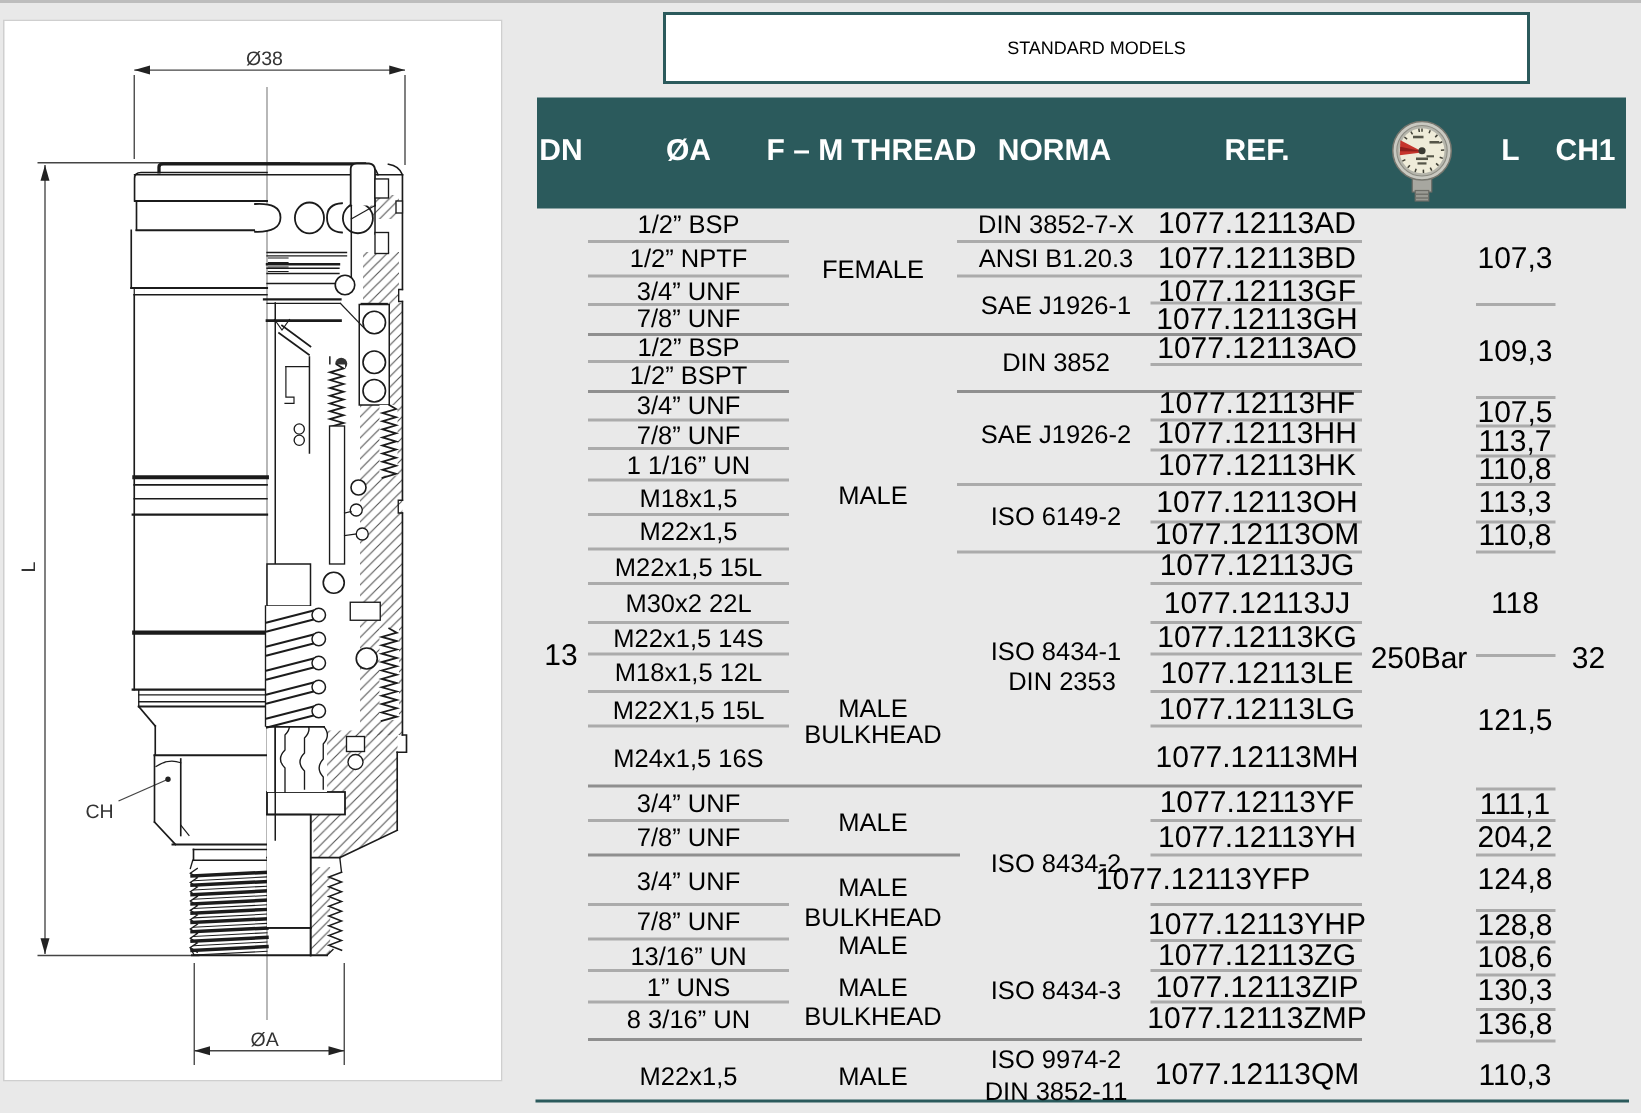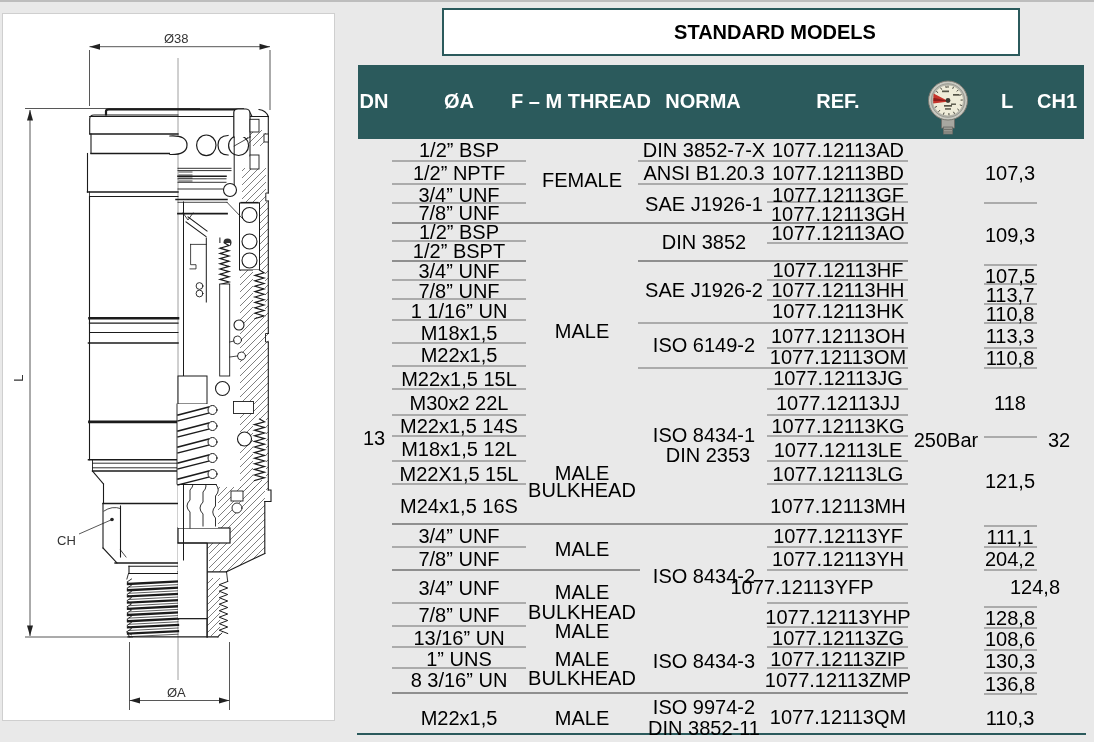--- a/index.html
+++ b/index.html
@@ -1,26 +1,26 @@
 <!DOCTYPE html>
 <html><head><meta charset="utf-8"><style>
 html,body{margin:0;padding:0}
 body{width:1094px;height:742px;position:relative;background:#e9e9e9;overflow:hidden;
 font-family:"Liberation Sans",sans-serif;}
 .abs{position:absolute}
 .txt{position:absolute;transform:translate(-50%,-50%);white-space:nowrap;color:#000}
-.t13{font-size:20px}
+.t13{font-size:17px}
 .t15{font-size:20px}
 .hd{font-size:20px;font-weight:bold;color:#fff}
 .ln{position:absolute}
 </style></head><body>
 <div class="abs" style="left:0;top:0;width:1094px;height:2px;background:#bdbdbd"></div>
 <div class="abs" style="left:2px;top:13px;width:331px;height:706px;background:#fff;border:1px solid #cfcfcf"></div>
 <div class="abs" style="left:442px;top:8px;width:578px;height:48px;background:#fff;border:2px solid #2b5a5c;box-sizing:border-box"></div>
-<div class="txt" style="left:775px;top:32px;font-size:20px;font-weight:bold">STANDARD MODELS</div>
+<div class="txt" style="left:731px;top:32px;font-size:12px;font-weight:normal">STANDARD MODELS</div>
 <div class="abs" style="left:358px;top:65px;width:726px;height:74px;background:#2b5a5c"></div>
 <div class="abs" style="left:357px;top:733px;width:729px;height:2px;background:#2b5a5c"></div>
 <div class="ln" style="left:391.5px;top:160.3px;width:134.5px;height:2px;background:#ababab"></div>
 <div class="ln" style="left:391.5px;top:183.2px;width:134.5px;height:2px;background:#ababab"></div>
 <div class="ln" style="left:391.5px;top:202.3px;width:134.5px;height:2px;background:#ababab"></div>
 <div class="ln" style="left:391.5px;top:240.2px;width:134.5px;height:2px;background:#ababab"></div>
 <div class="ln" style="left:391.5px;top:278.8px;width:134.5px;height:2px;background:#ababab"></div>
 <div class="ln" style="left:391.5px;top:298.3px;width:134.5px;height:2px;background:#ababab"></div>
 <div class="ln" style="left:391.5px;top:319.4px;width:134.5px;height:2px;background:#ababab"></div>
 <div class="ln" style="left:391.5px;top:342.2px;width:134.5px;height:2px;background:#ababab"></div>
@@ -163,21 +163,21 @@
 <div class="txt t15" style="left:1010px;top:234.5px">109,3</div>
 <div class="txt t15" style="left:1010px;top:275.5px">107,5</div>
 <div class="txt t15" style="left:1010px;top:295px">113,7</div>
 <div class="txt t15" style="left:1010px;top:314px">110,8</div>
 <div class="txt t15" style="left:1010px;top:336px">113,3</div>
 <div class="txt t15" style="left:1010px;top:358px">110,8</div>
 <div class="txt t15" style="left:1010px;top:402.5px">118</div>
 <div class="txt t15" style="left:1010px;top:481px">121,5</div>
 <div class="txt t15" style="left:1010px;top:536.5px">111,1</div>
 <div class="txt t15" style="left:1010px;top:559px">204,2</div>
-<div class="txt t15" style="left:1035px;top:587px">124,8</div>
+<div class="txt t15" style="left:1010px;top:587px">124,8</div>
 <div class="txt t15" style="left:1010px;top:617.5px">128,8</div>
 <div class="txt t15" style="left:1010px;top:639px">108,6</div>
 <div class="txt t15" style="left:1010px;top:661px">130,3</div>
 <div class="txt t15" style="left:1010px;top:683.5px">136,8</div>
 <div class="txt t15" style="left:1010px;top:717.5px">110,3</div>
 
 <svg class="abs" style="left:920px;top:72px" width="56" height="64" viewBox="0 0 56 64">
 <rect x="21.5" y="46" width="13" height="10" fill="#a7a7a0" stroke="#6c6c66" stroke-width="0.8"></rect>
 <rect x="23.5" y="55" width="9" height="7" fill="#9a9a93" stroke="#6c6c66" stroke-width="0.8"></rect>
 <line x1="23.5" y1="57.5" x2="32.5" y2="57.5" stroke="#72726c" stroke-width="1"></line>

